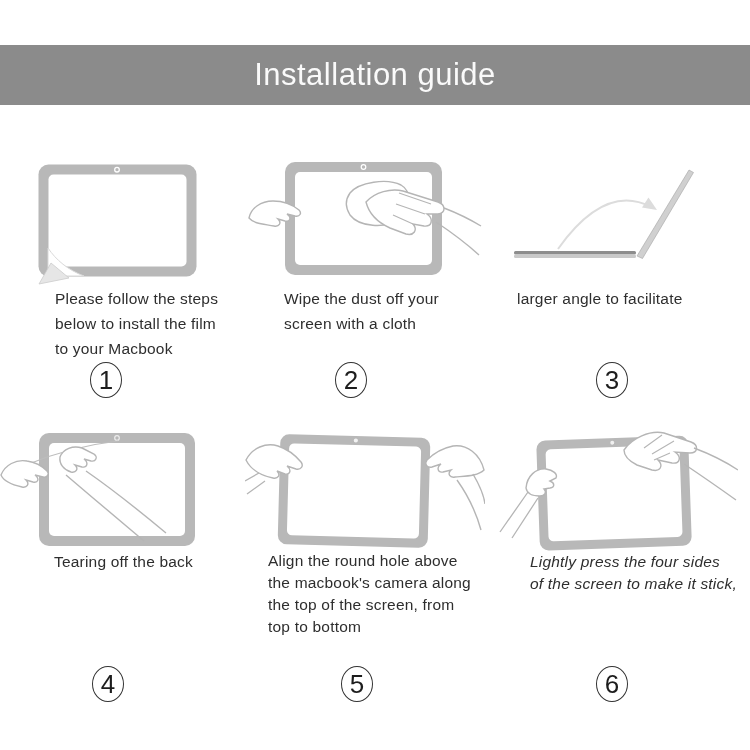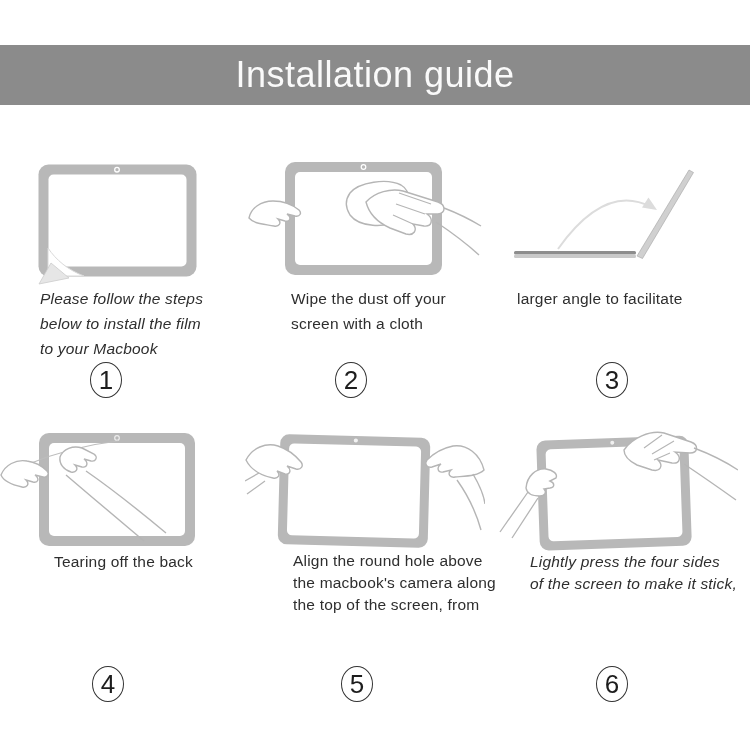--- a/index.html
+++ b/index.html
@@ -5,39 +5,39 @@
   html,body{margin:0;padding:0;background:#ffffff;}
   .page{
     position:relative;width:750px;height:750px;background:#ffffff;overflow:hidden;
     font-family:"Liberation Sans","DejaVu Sans",sans-serif;
   }
   .banner{
     position:absolute;left:0;top:45px;width:750px;height:60px;
     background:#8b8b8b;display:flex;align-items:center;justify-content:center;
   }
   .banner h1{
-    margin:0;font-size:36px;font-weight:400;color:#fafafa;letter-spacing:0.5px;
+    margin:0;font-size:31px;font-weight:400;color:#fafafa;letter-spacing:0.5px;
   }
   .fig{position:absolute;}
   .fig svg{display:block;}
   .cap{position:absolute;color:#2e2e2e;font-size:15.5px;letter-spacing:0.2px;}
   .cap .ln{white-space:nowrap;}
   .row1 .ln{line-height:25px;}
   .row2 .ln{line-height:22px;margin-left:16px;}
   .num{
     position:absolute;width:30px;height:34px;border:1.8px solid #333333;border-radius:50%;
     display:flex;align-items:center;justify-content:center;
     font-size:26px;color:#1d1d1d;background:#ffffff;
   }
   
-  .fig1{left:38px;top:164px;}   .cap1{left:40px;top:286px;font-style:italic;}  .num1{left:90px;top:362px;}
-  .fig2{left:247px;top:158px;}  .cap2{left:291px;top:286px;} .num2{left:335px;top:362px;}
+  .fig1{left:38px;top:164px;}   .cap1{left:55px;top:286px;}  .num1{left:90px;top:362px;}
+  .fig2{left:247px;top:158px;}  .cap2{left:284px;top:286px;} .num2{left:335px;top:362px;}
   .fig3{left:508px;top:163px;}  .cap3{left:517px;top:286px;} .num3{left:596px;top:362px;}
   .fig4{left:0px;top:425px;}    .cap4{left:38px;top:551px;}  .num4{left:92px;top:666px;}
-  .fig5{left:245px;top:426px;}  .cap5{left:277px;top:550px;} .num5{left:341px;top:666px;}
+  .fig5{left:245px;top:426px;}  .cap5{left:252px;top:550px;} .num5{left:341px;top:666px;}
   .fig6{left:498px;top:426px;}  .cap6{left:514px;top:551px;font-style:italic;} .num6{left:596px;top:666px;}
 </style>
 </head>
 <body>
 
 <div class="page">
 
   <header class="banner">
     <h1>Installation guide</h1>
   </header>
@@ -116,20 +116,21 @@
       <path d="M1 34 C 7 22 21 16 33 20 C 42 23 51 30 56 36 C 59 40 56 44 51 43 L 42 40 C 47 44 45 49 40 48 L 32 45 C 36 49 33 53 28 52 C 17 50 6 44 1 34 Z" fill="#ffffff" stroke="#b5b5b5" stroke-width="1.4"></path>
       <path d="M0 55 L14 47 M2 68 L20 55" fill="none" stroke="#b5b5b5" stroke-width="1.3"></path>
       <path d="M239 44 C 235 28 222 18 208 20 C 198 22 188 28 182 34 C 179 38 182 42 187 41 L 196 38 C 191 42 193 47 198 46 L 206 44 C 202 48 205 52 210 51 C 221 50 233 50 239 44 Z" fill="#ffffff" stroke="#b5b5b5" stroke-width="1.4"></path>
       <path d="M212 54 C 222 68 231 86 236 104 M228 48 C 235 60 239 70 240 78" fill="none" stroke="#b5b5b5" stroke-width="1.4"></path>
     </svg>
   </div>
   <div class="cap row2 cap5">
     <div class="ln">Align the round hole above</div>
     <div class="ln">the macbook's camera along</div>
     <div class="ln">the top of the screen, from</div>
+    <div class="ln">top to bottom</div>
   </div>
   <div class="num num5">5</div>
 
   <div class="fig fig6">
     <svg width="240" height="132" viewBox="0 0 240 132">
       <g transform="rotate(-2 120 66)">
         <rect x="40" y="12" width="152" height="110" rx="9" fill="#b8b8b8"></rect>
         <rect x="49" y="21" width="134" height="92" rx="5" fill="#ffffff"></rect>
         <circle cx="116" cy="16.5" r="2" fill="#f0f0f0"></circle>
       </g>

